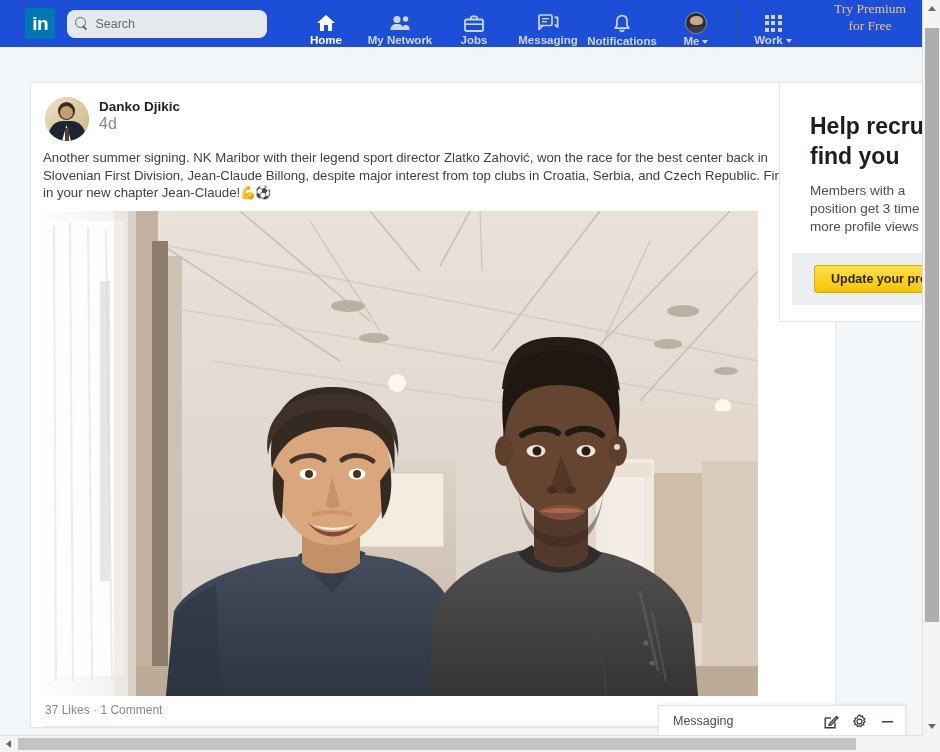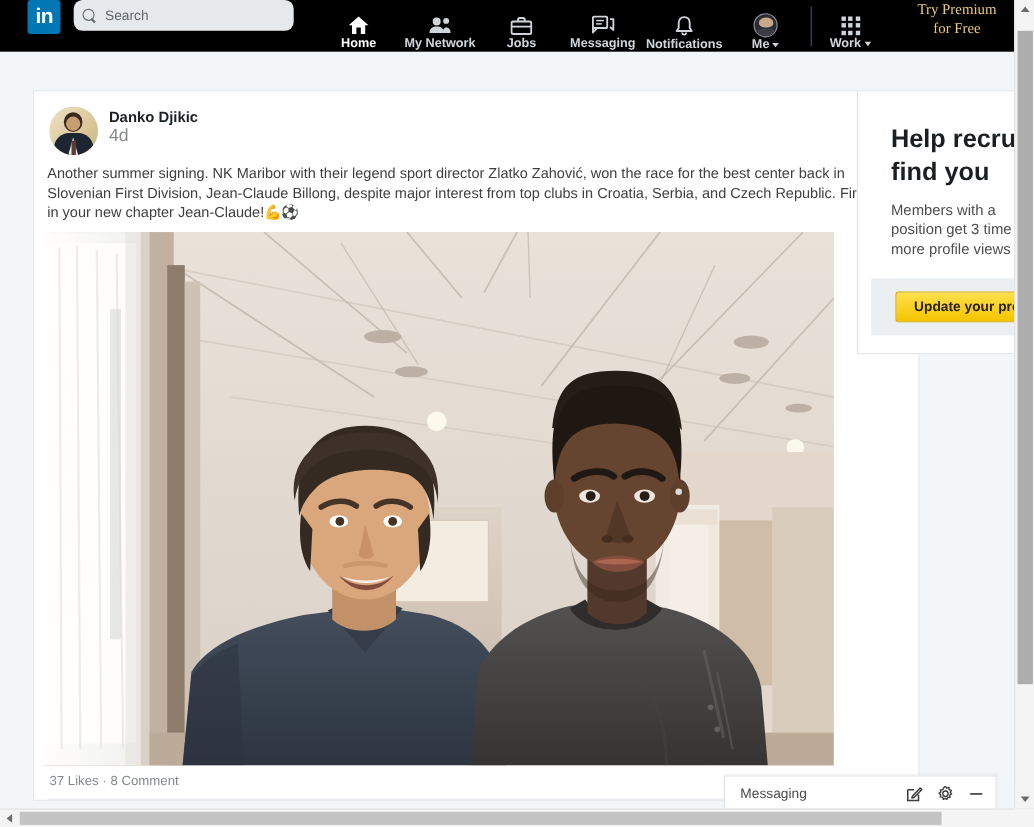--- a/index.html
+++ b/index.html
@@ -8,22 +8,22 @@
     overflow: hidden;
     font-family: "Liberation Sans", sans-serif;
     background: #ffffff;
   }
   .screen { position: relative; width: 940px; height: 752px; overflow: hidden; background:#fff; }
 
   
   .navbar {
     position: absolute; left: 0; top: 0;
     width: 922px; height: 47px;
-    background: #000000;
-    display: flex; 
+    background: #1d4ed8;
+    display: flex; align-items: center;
   }
   .li-logo {
     width: 31px; height: 31px; margin-left: 25px;
     background: #0077b5; border-radius: 3px;
     display: flex; align-items: center; justify-content: center;
     color: #fff; font-weight: bold; font-size: 19px;
     letter-spacing: -0.5px; line-height: 1;
     font-family: "Liberation Sans", sans-serif;
   }
   .search-box {
@@ -545,21 +545,21 @@
         </g>
 
         <rect x="0" y="0" width="718" height="485" fill="#fff0d8" opacity="0.05"></rect>
       </svg>
     </div>
 
     <div class="post-social">
       <div class="social-counts">
         <span>37 Likes</span>
         <span>·</span>
-        <span>8 Comment</span>
+        <span>1 Comment</span>
       </div>
       <div class="social-divider"></div>
     </div>
   </div>
 
   <div class="ad-card">
     <div class="ad-title">
       <div>Help recrui</div>
       <div>find you</div>
     </div>

